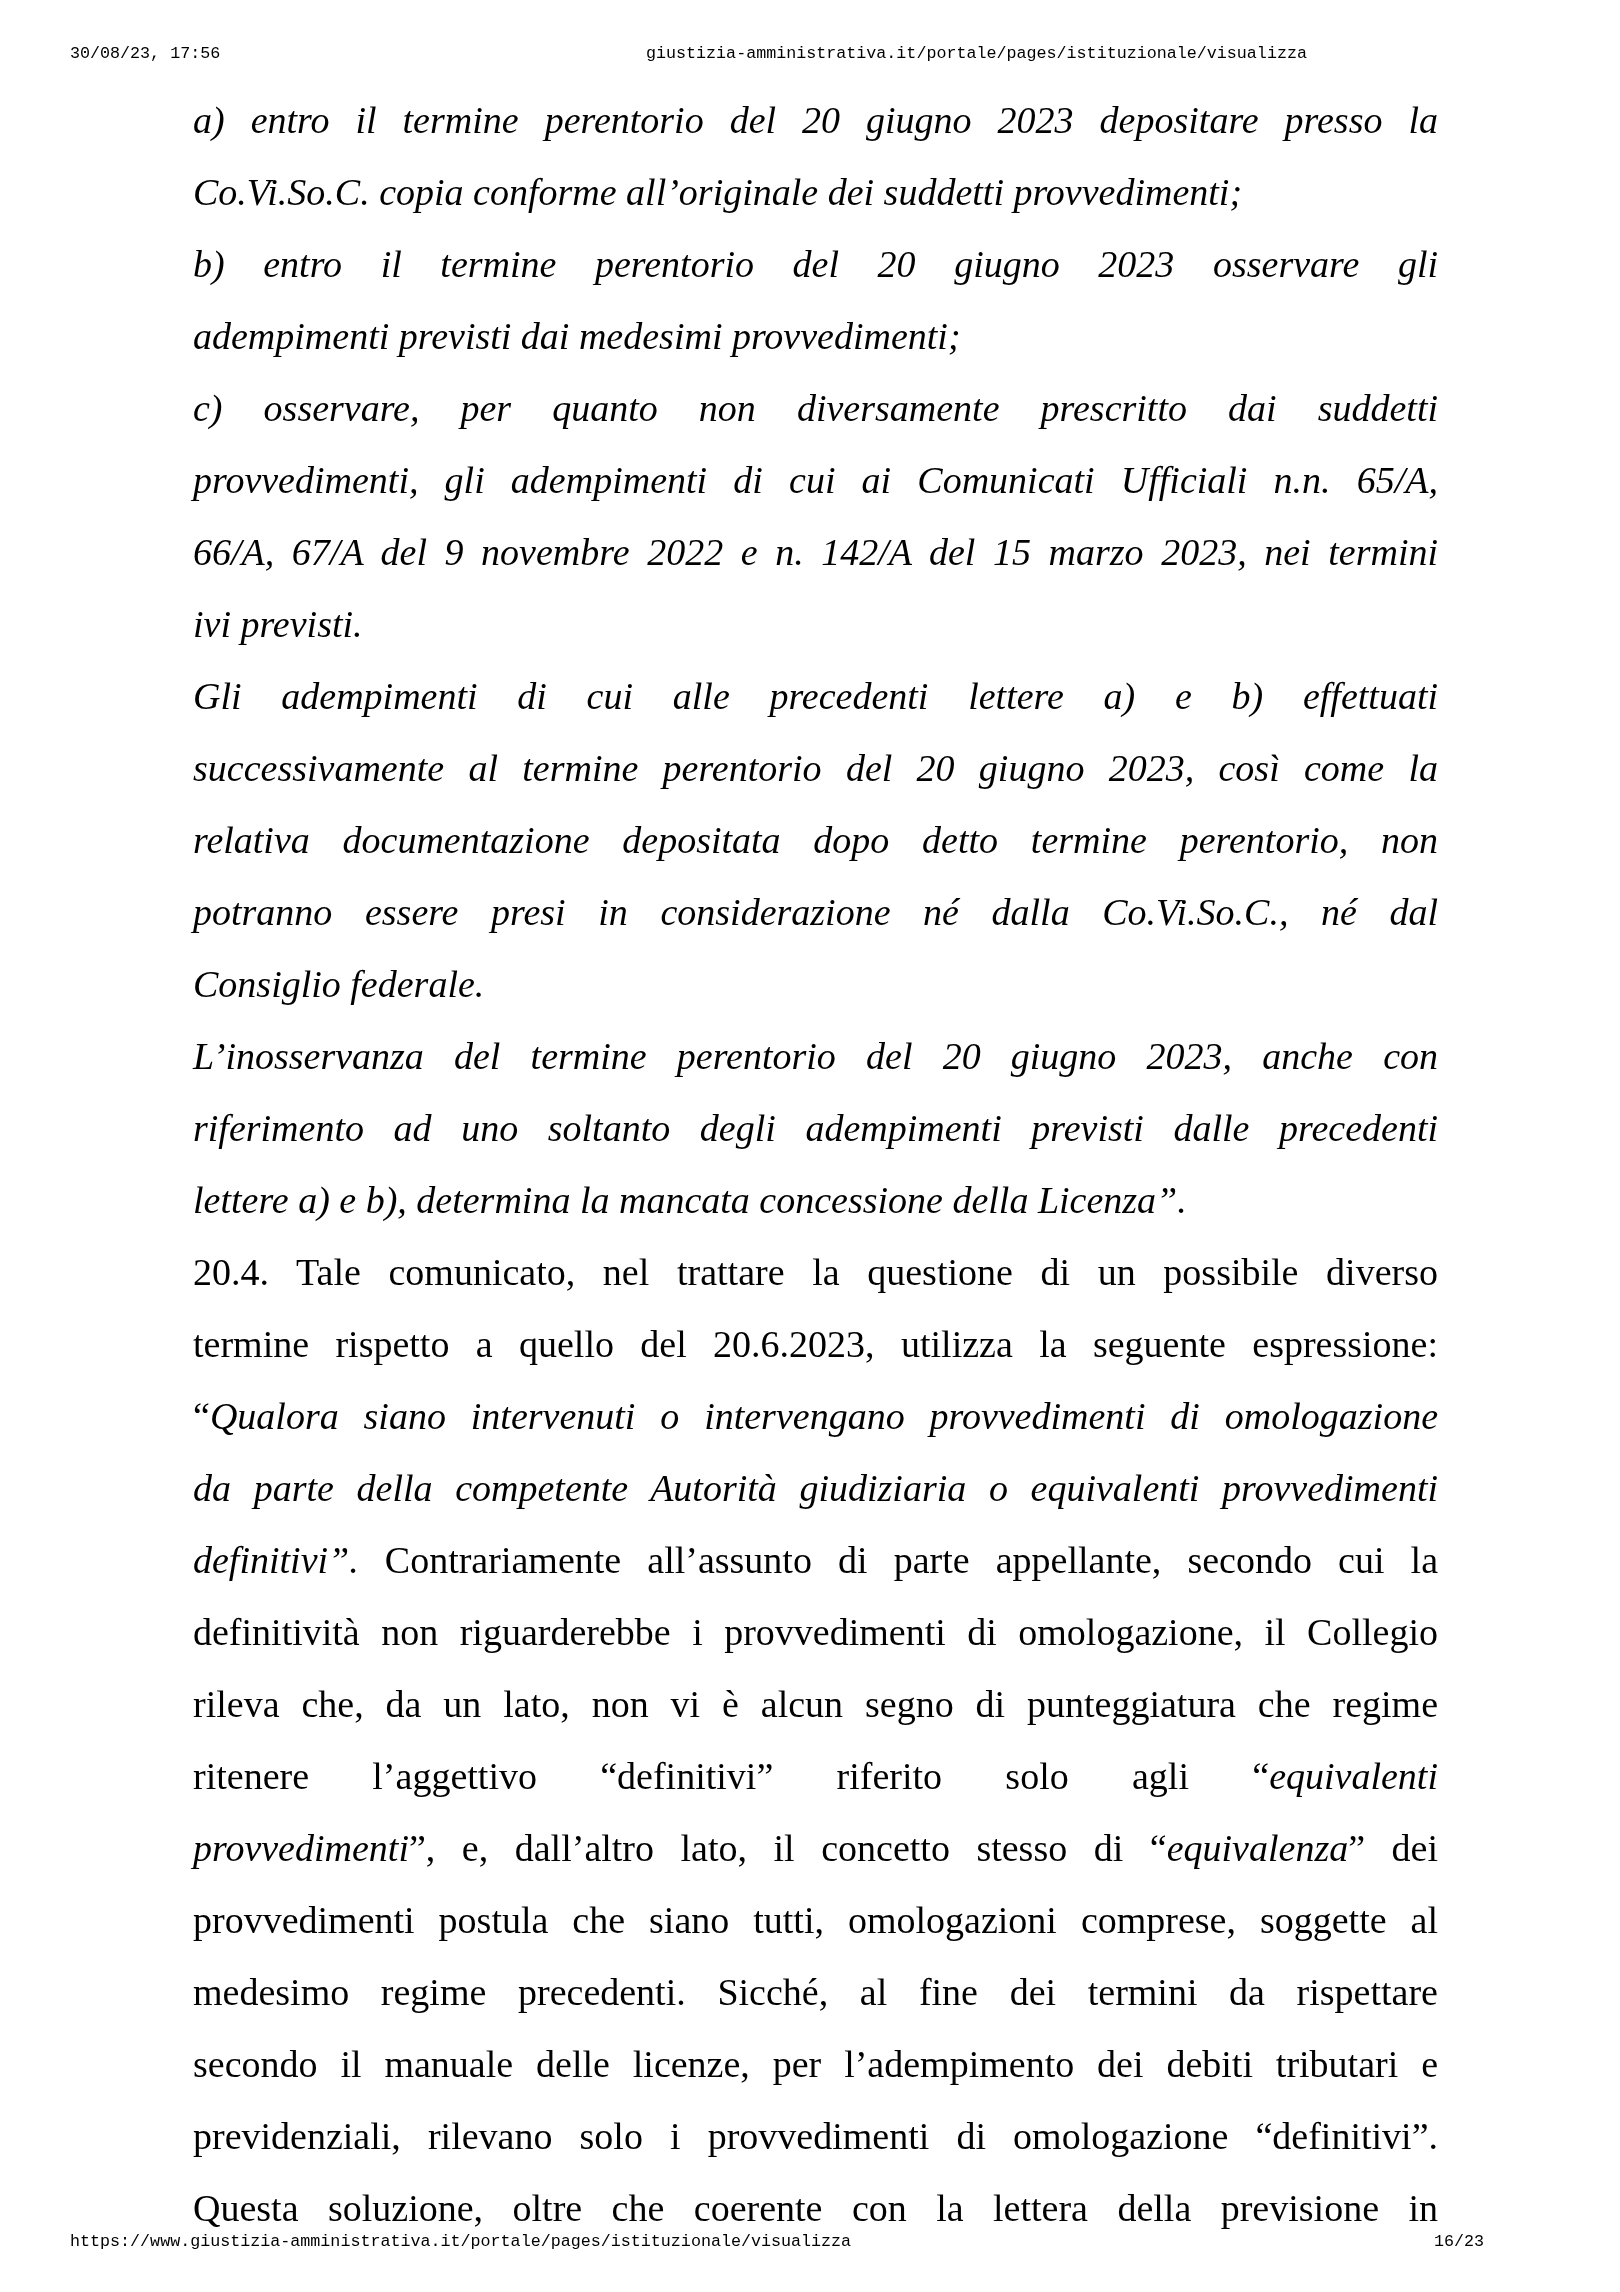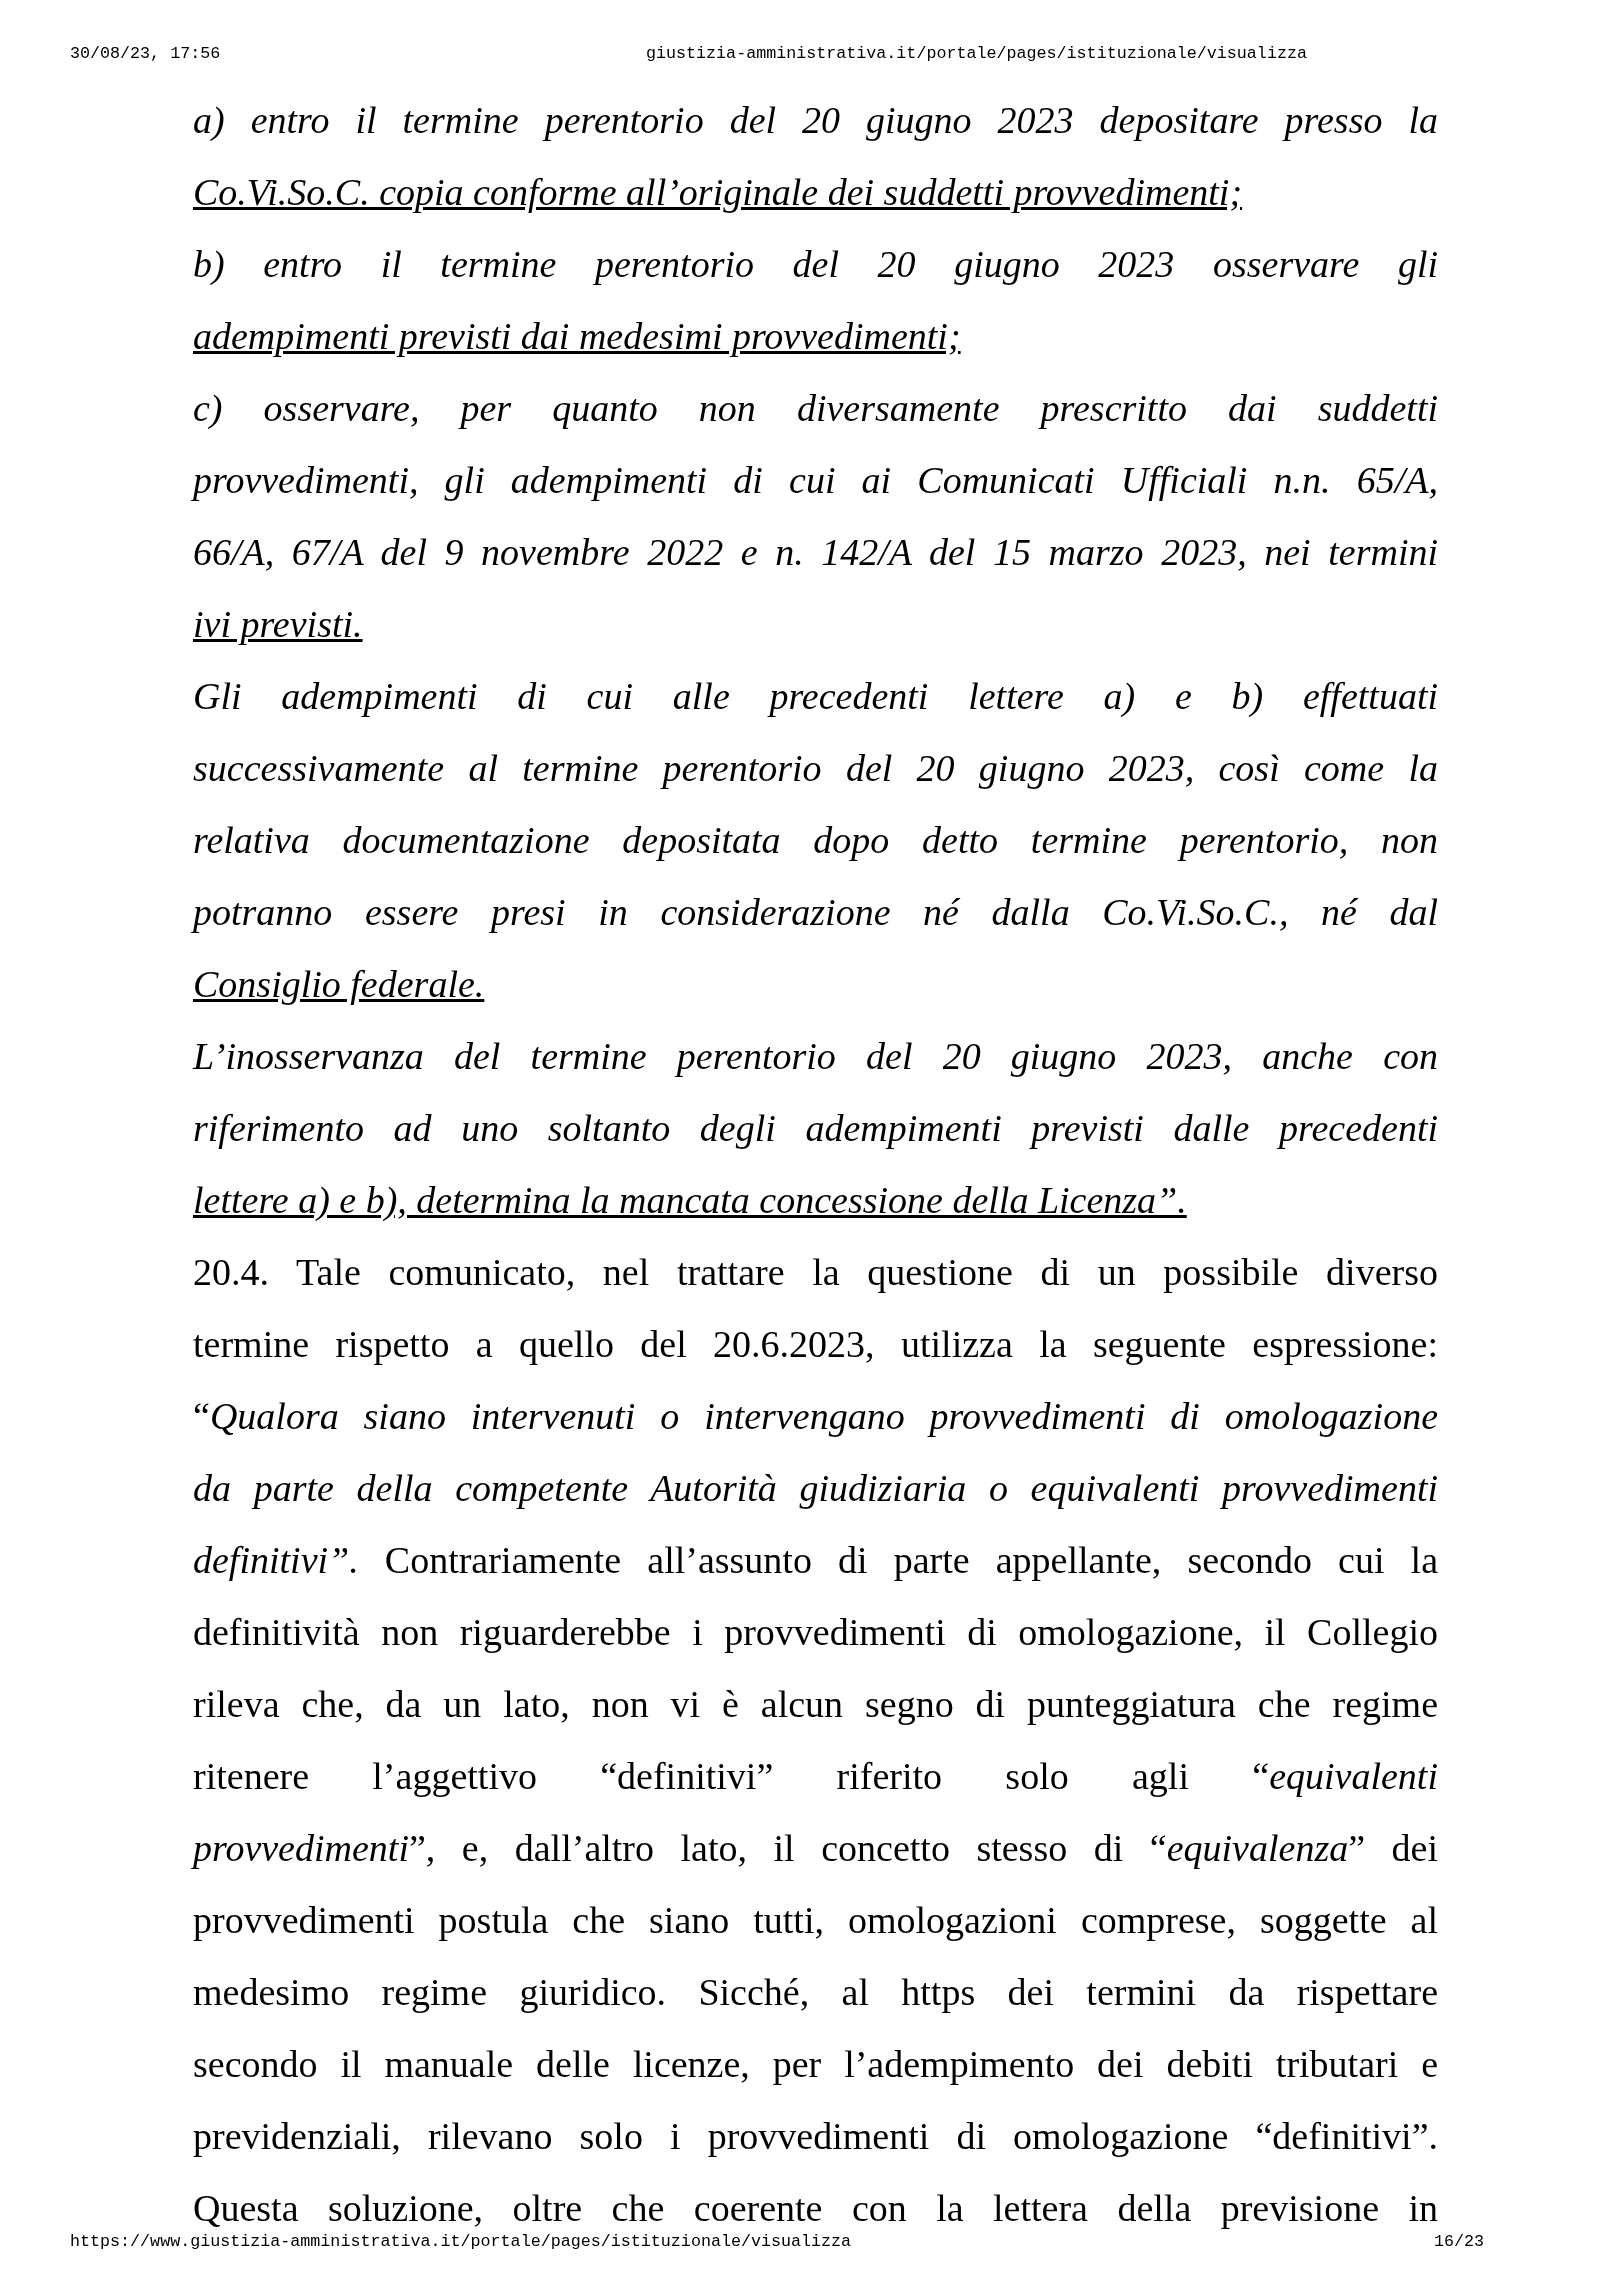--- a/index.html
+++ b/index.html
@@ -42,21 +42,20 @@
   .line {
     display: block;
     height: 72px;
     white-space: nowrap;
     text-align: justify;
     text-align-last: justify;
     overflow: visible;
   }
   .line.last {
     text-align-last: left;
-    text-decoration: underline;
   }
   .it { font-style: italic; }
 </style>
 </head>
 <body>
 
 <div class="print-header">
   <span class="hdr-left">30/08/23, 17:56</span>
   <span class="hdr-center">giustizia-amministrativa.it/portale/pages/istituzionale/visualizza</span>
 </div>
@@ -85,21 +84,21 @@
     <span class="line">20.4. Tale comunicato, nel trattare la questione di un possibile diverso</span>
     <span class="line">termine rispetto a quello del 20.6.2023, utilizza la seguente espressione:</span>
     <span class="line"><span>“</span><span class="it">Qualora siano intervenuti o intervengano provvedimenti di omologazione</span></span>
     <span class="line it">da parte della competente Autorità giudiziaria o equivalenti provvedimenti</span>
     <span class="line"><span class="it">definitivi”.</span><span> Contrariamente all’assunto di parte appellante, secondo cui la</span></span>
     <span class="line">definitività non riguarderebbe i provvedimenti di omologazione, il Collegio</span>
     <span class="line">rileva che, da un lato, non vi è alcun segno di punteggiatura che regime</span>
     <span class="line"><span>ritenere l’aggettivo “definitivi” riferito solo agli “</span><span class="it">equivalenti</span></span>
     <span class="line"><span class="it">provvedimenti</span><span>”, e, dall’altro lato, il concetto stesso di “</span><span class="it">equivalenza</span><span>” dei</span></span>
     <span class="line">provvedimenti postula che siano tutti, omologazioni comprese, soggette al</span>
-    <span class="line">medesimo regime giuridico. Sicché, al https dei termini da rispettare</span>
+    <span class="line">medesimo regime precedenti. Sicché, al fine dei termini da rispettare</span>
     <span class="line">secondo il manuale delle licenze, per l’adempimento dei debiti tributari e</span>
     <span class="line">previdenziali, rilevano solo i provvedimenti di omologazione “definitivi”.</span>
     <span class="line">Questa soluzione, oltre che coerente con la lettera della previsione in</span>
   </div>
 </div>
 
 <div class="print-footer">
   <span class="ftr-left">https://www.giustizia-amministrativa.it/portale/pages/istituzionale/visualizza</span>
   <span class="ftr-right">16/23</span>
 </div>

